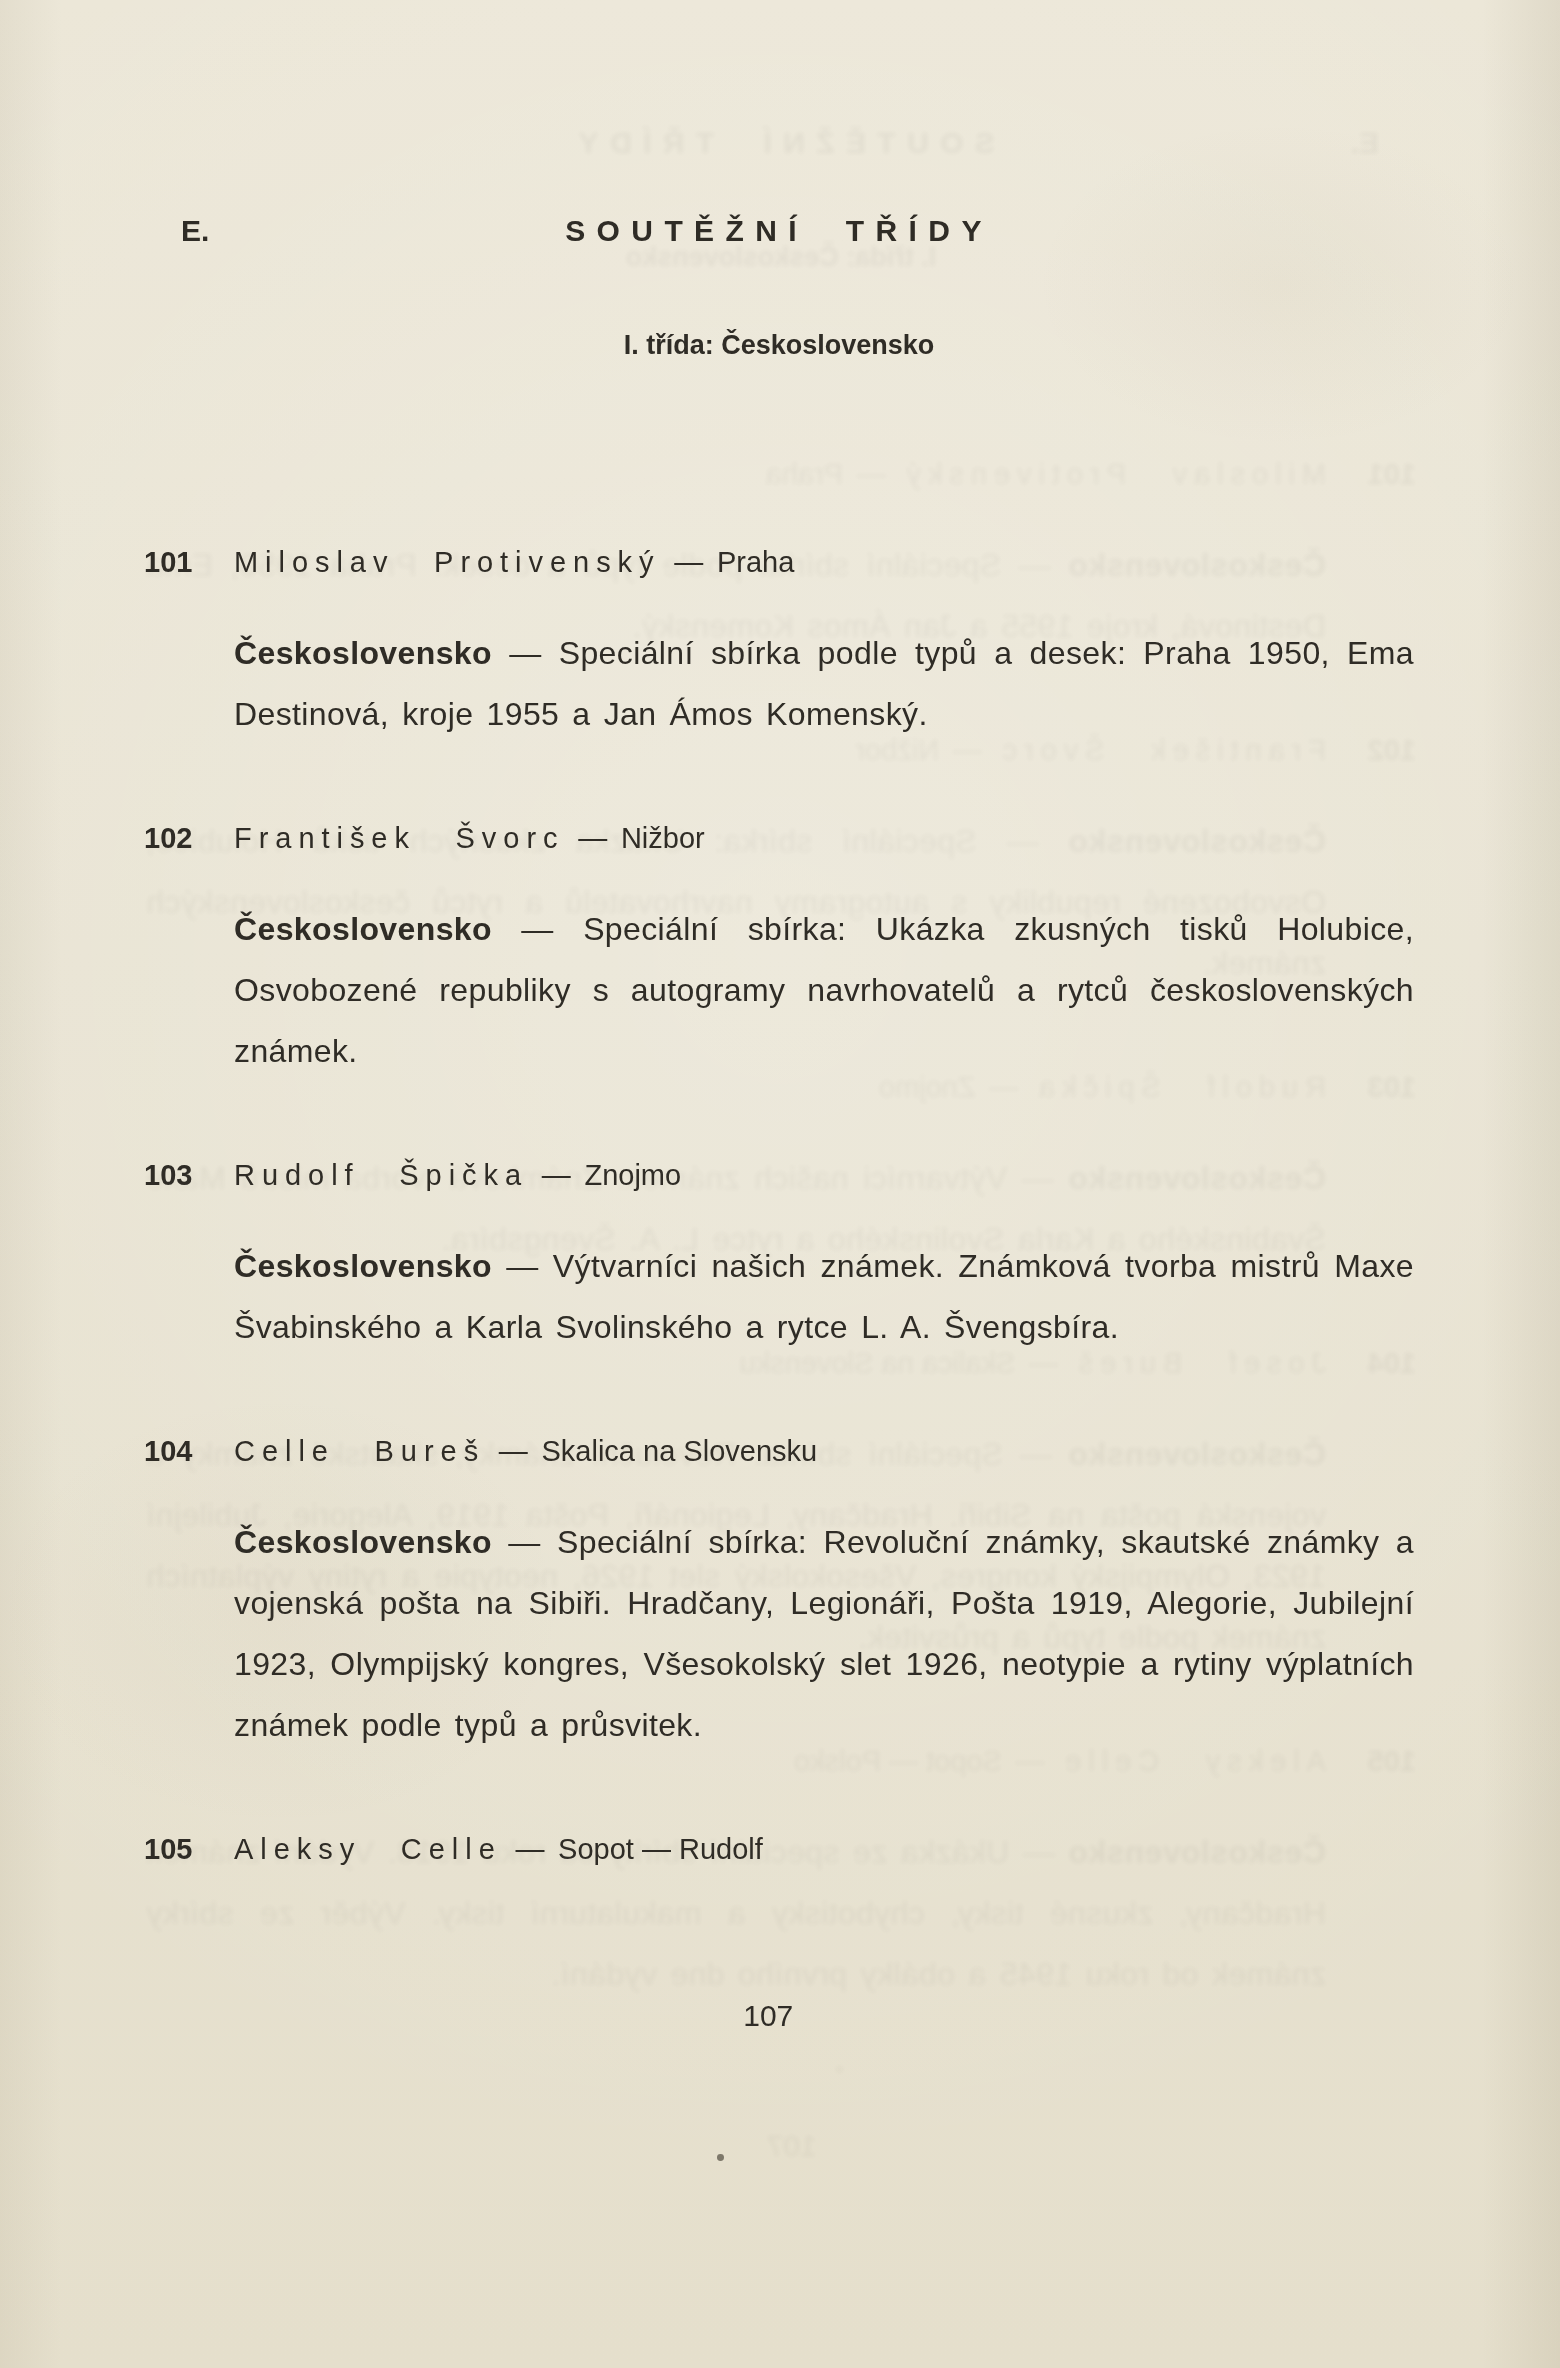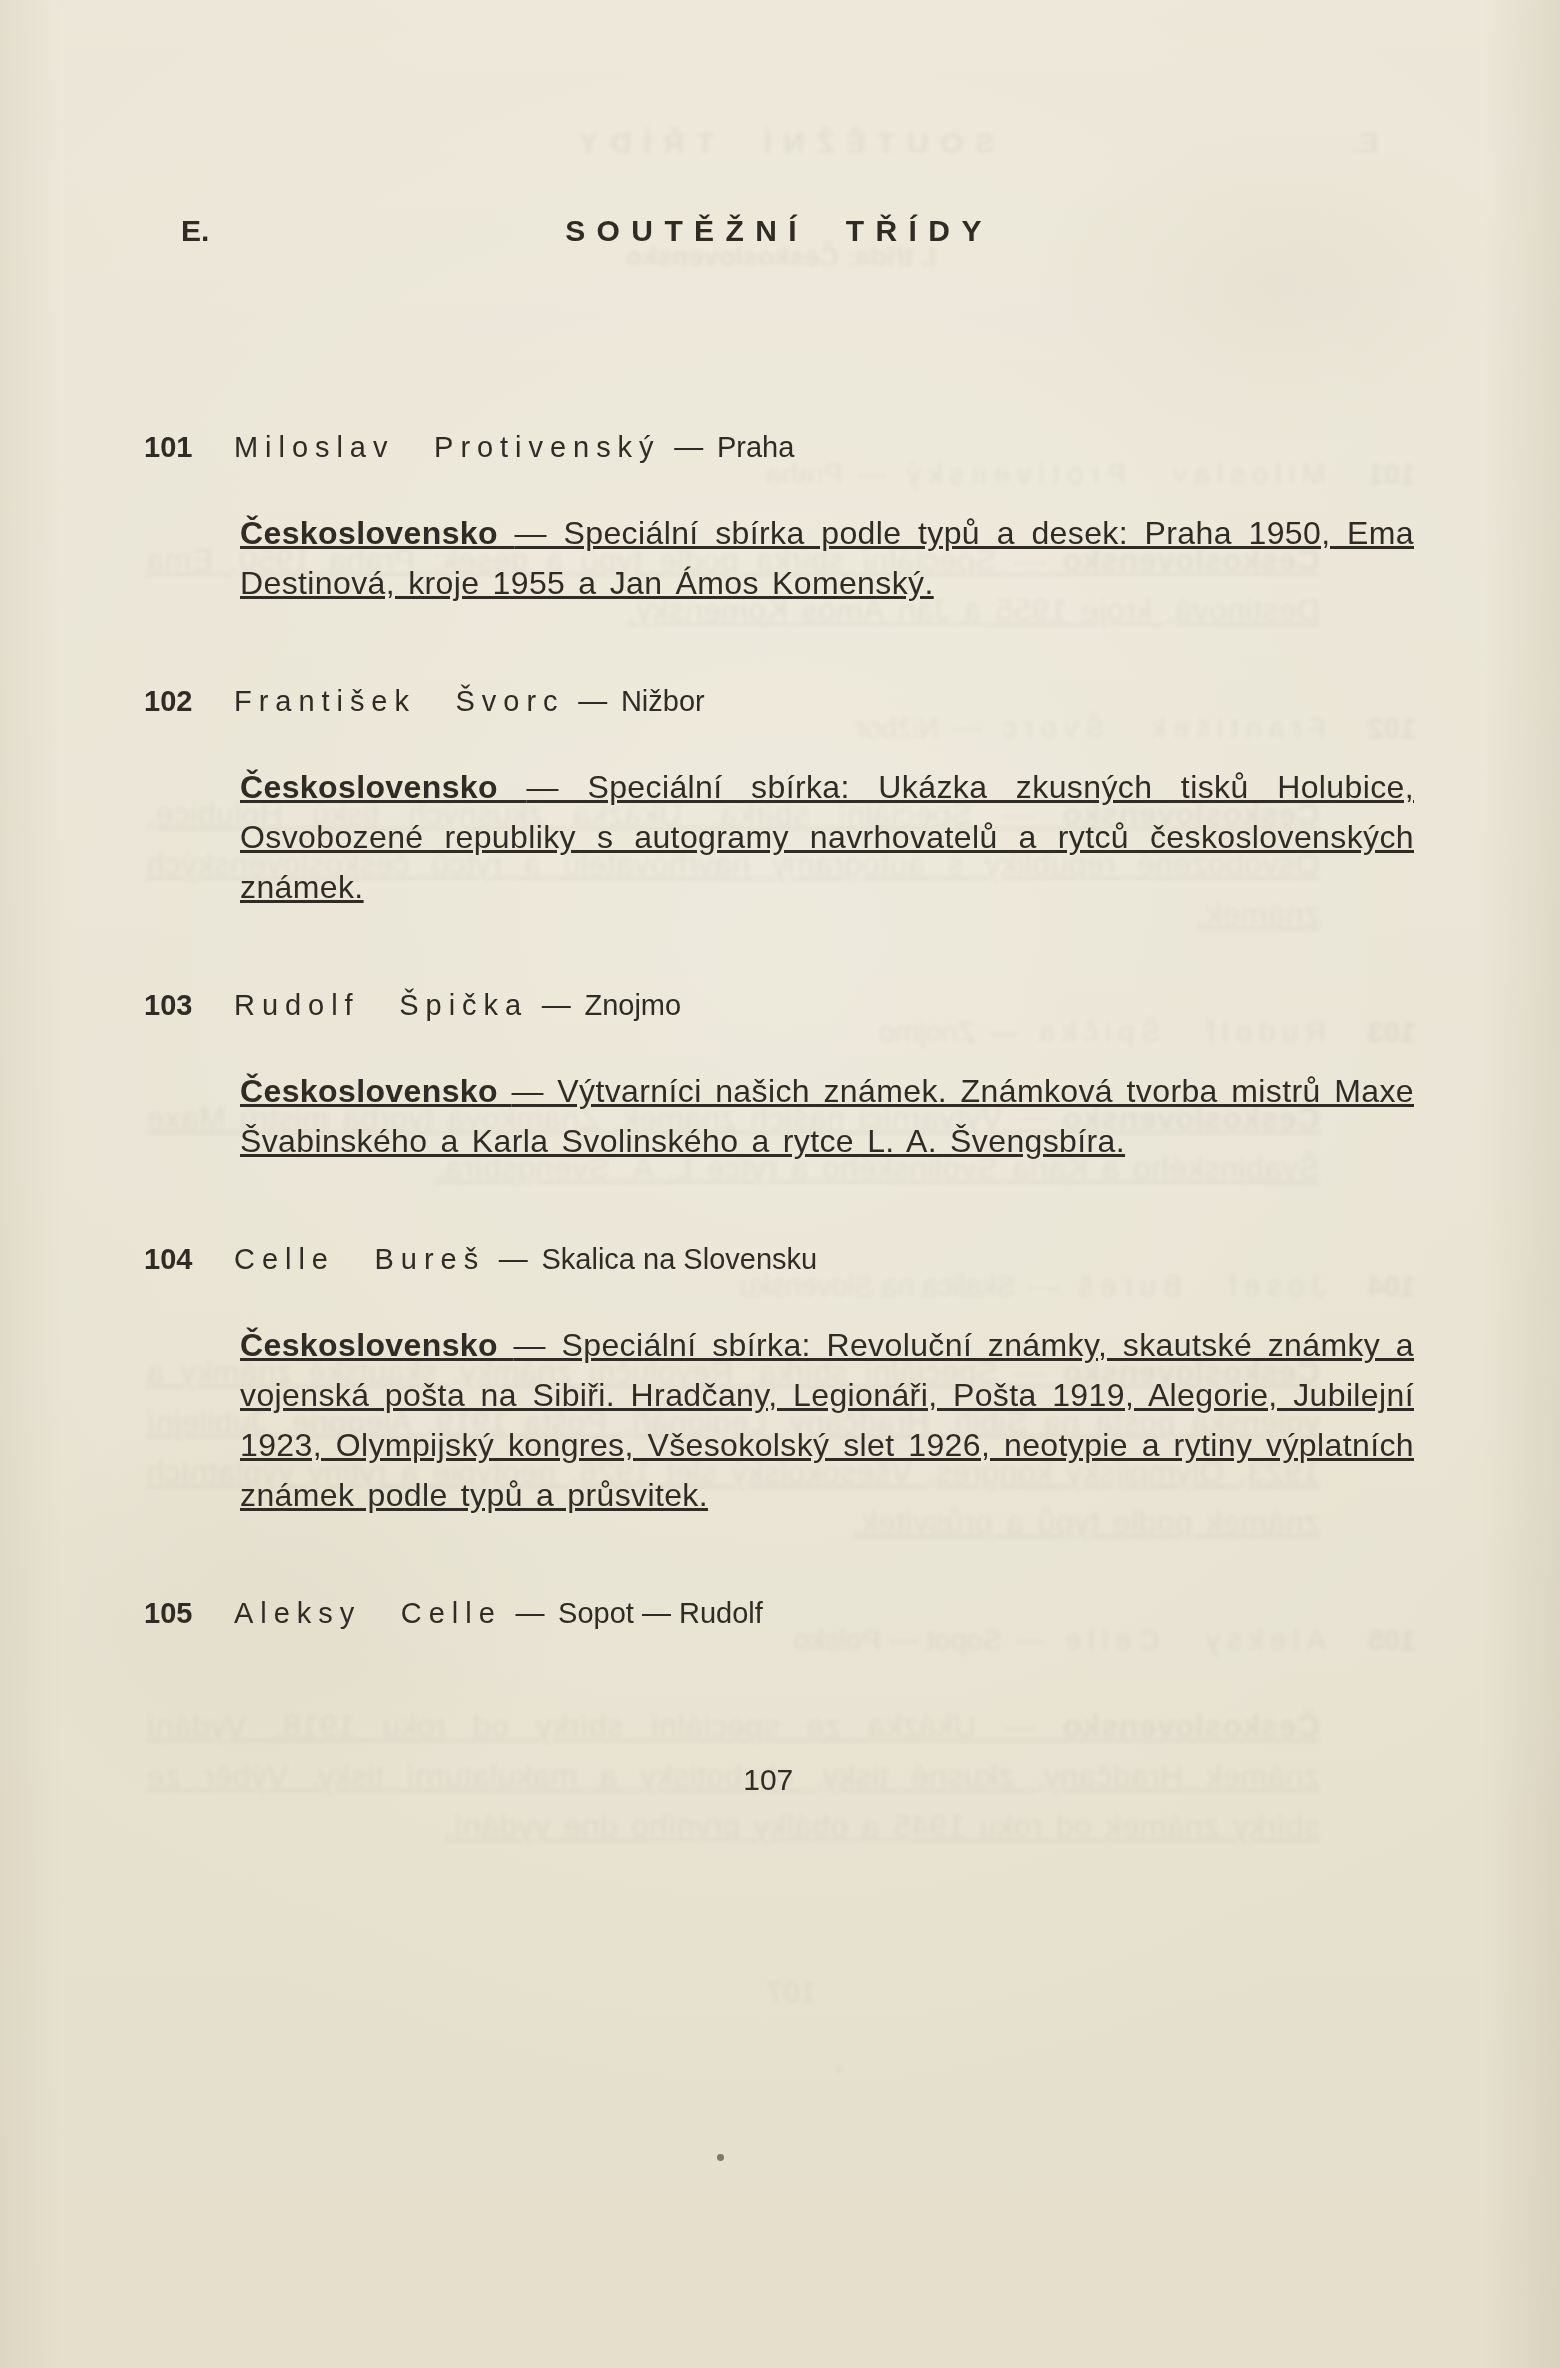--- a/index.html
+++ b/index.html
@@ -85,27 +85,26 @@
     font-size: 29px;
     line-height: 51px;
     white-space: nowrap;
   }
   .exhibitor-name {
     letter-spacing: 0.24em;
     word-spacing: 0.85em;
   }
   .sep { margin: 0 13.7px; }
   .entry-desc {
-    margin: 35px 0 0 6px;
+    margin: 35px 0 0 0;
     font-size: 32px;
-    line-height: 50px;
+    line-height: 61px;
     text-align: justify;
     letter-spacing: 0.012em;
     word-spacing: 0.12em;
-    text-decoration: underline;
   }
   .entry-desc .country { font-weight: bold; }
   .page-number {
     margin-top: 115px;
     padding-right: 21.5px;
     text-align: center;
     font-size: 30px;
     line-height: 51px;
   }
   .speck {
@@ -206,20 +205,21 @@
 </div>
   </div>
 
 <div class="content" id="content">
 
   <header class="page-header">
     <span class="section-letter">E.</span>
     <h1 class="page-title">SOUTĚŽNÍ TŘÍDY</h1>
   </header>
 
+  <h2 class="subtitle">I. třída: Československo</h2>
 
   <main class="entries">
 
     <section class="entry">
       <span class="entry-number">101</span>
       <div class="entry-body">
         <div class="entry-heading">
           <span class="exhibitor-name">Miloslav Protivenský</span><span class="sep">—</span><span class="exhibitor-place">Praha</span>
         </div>
         <p class="entry-desc">

